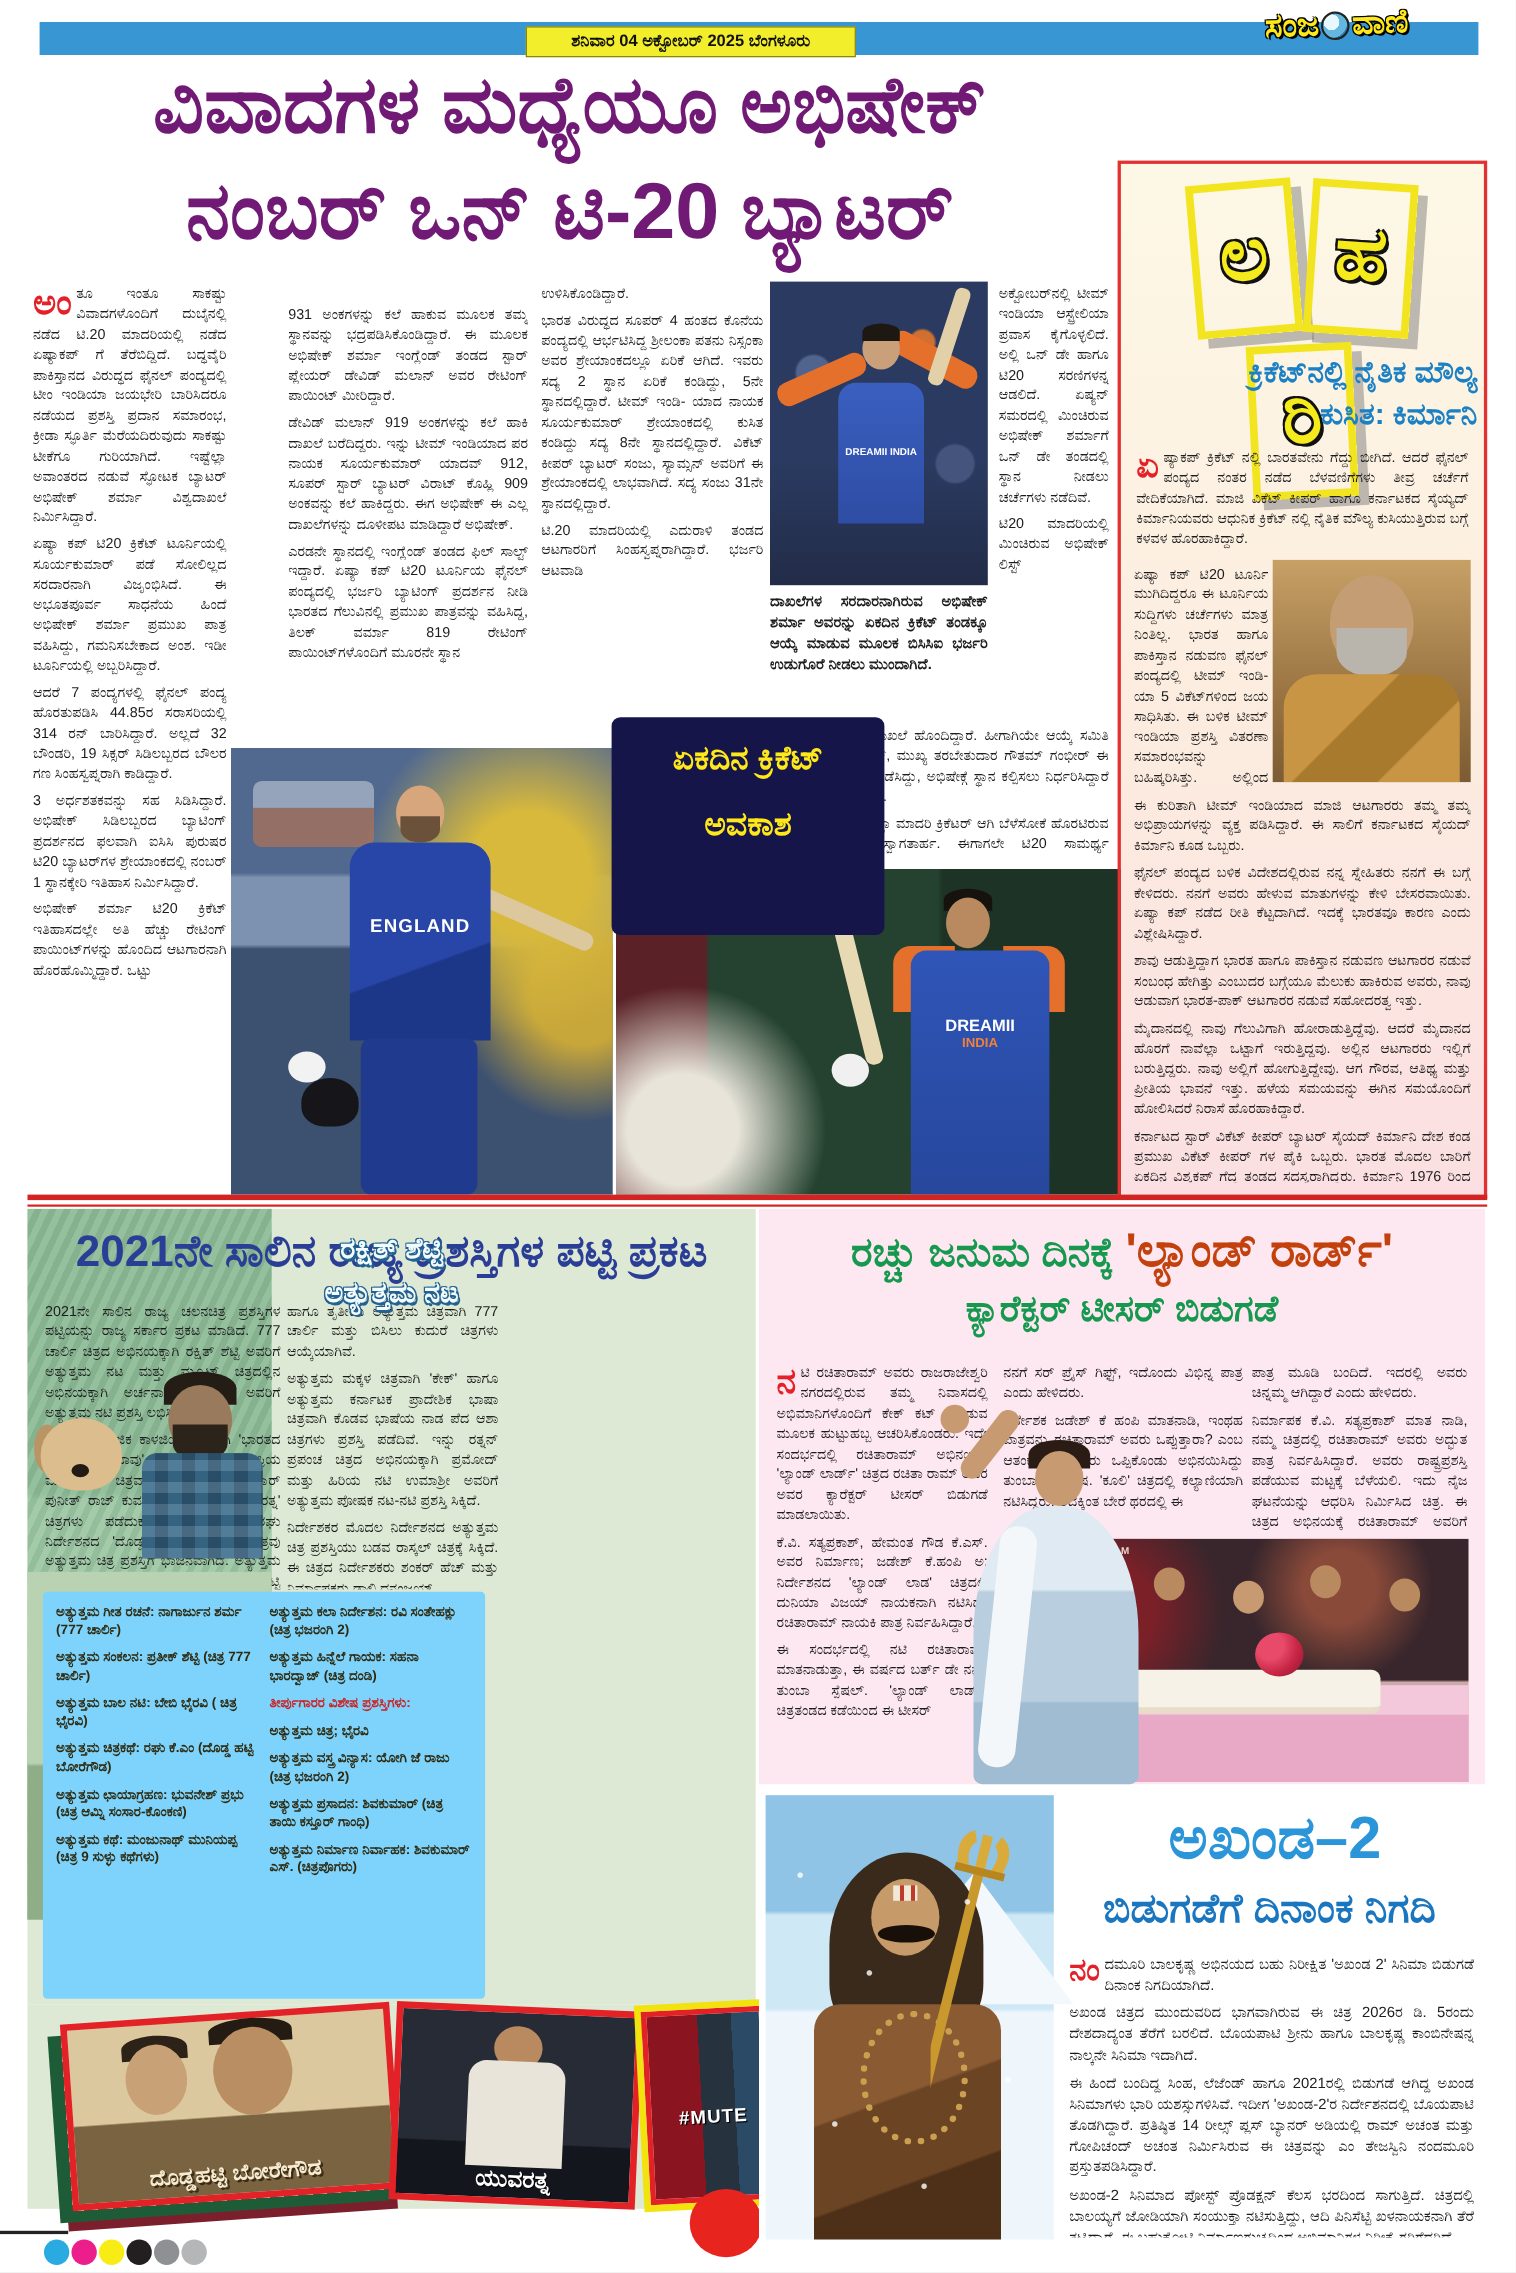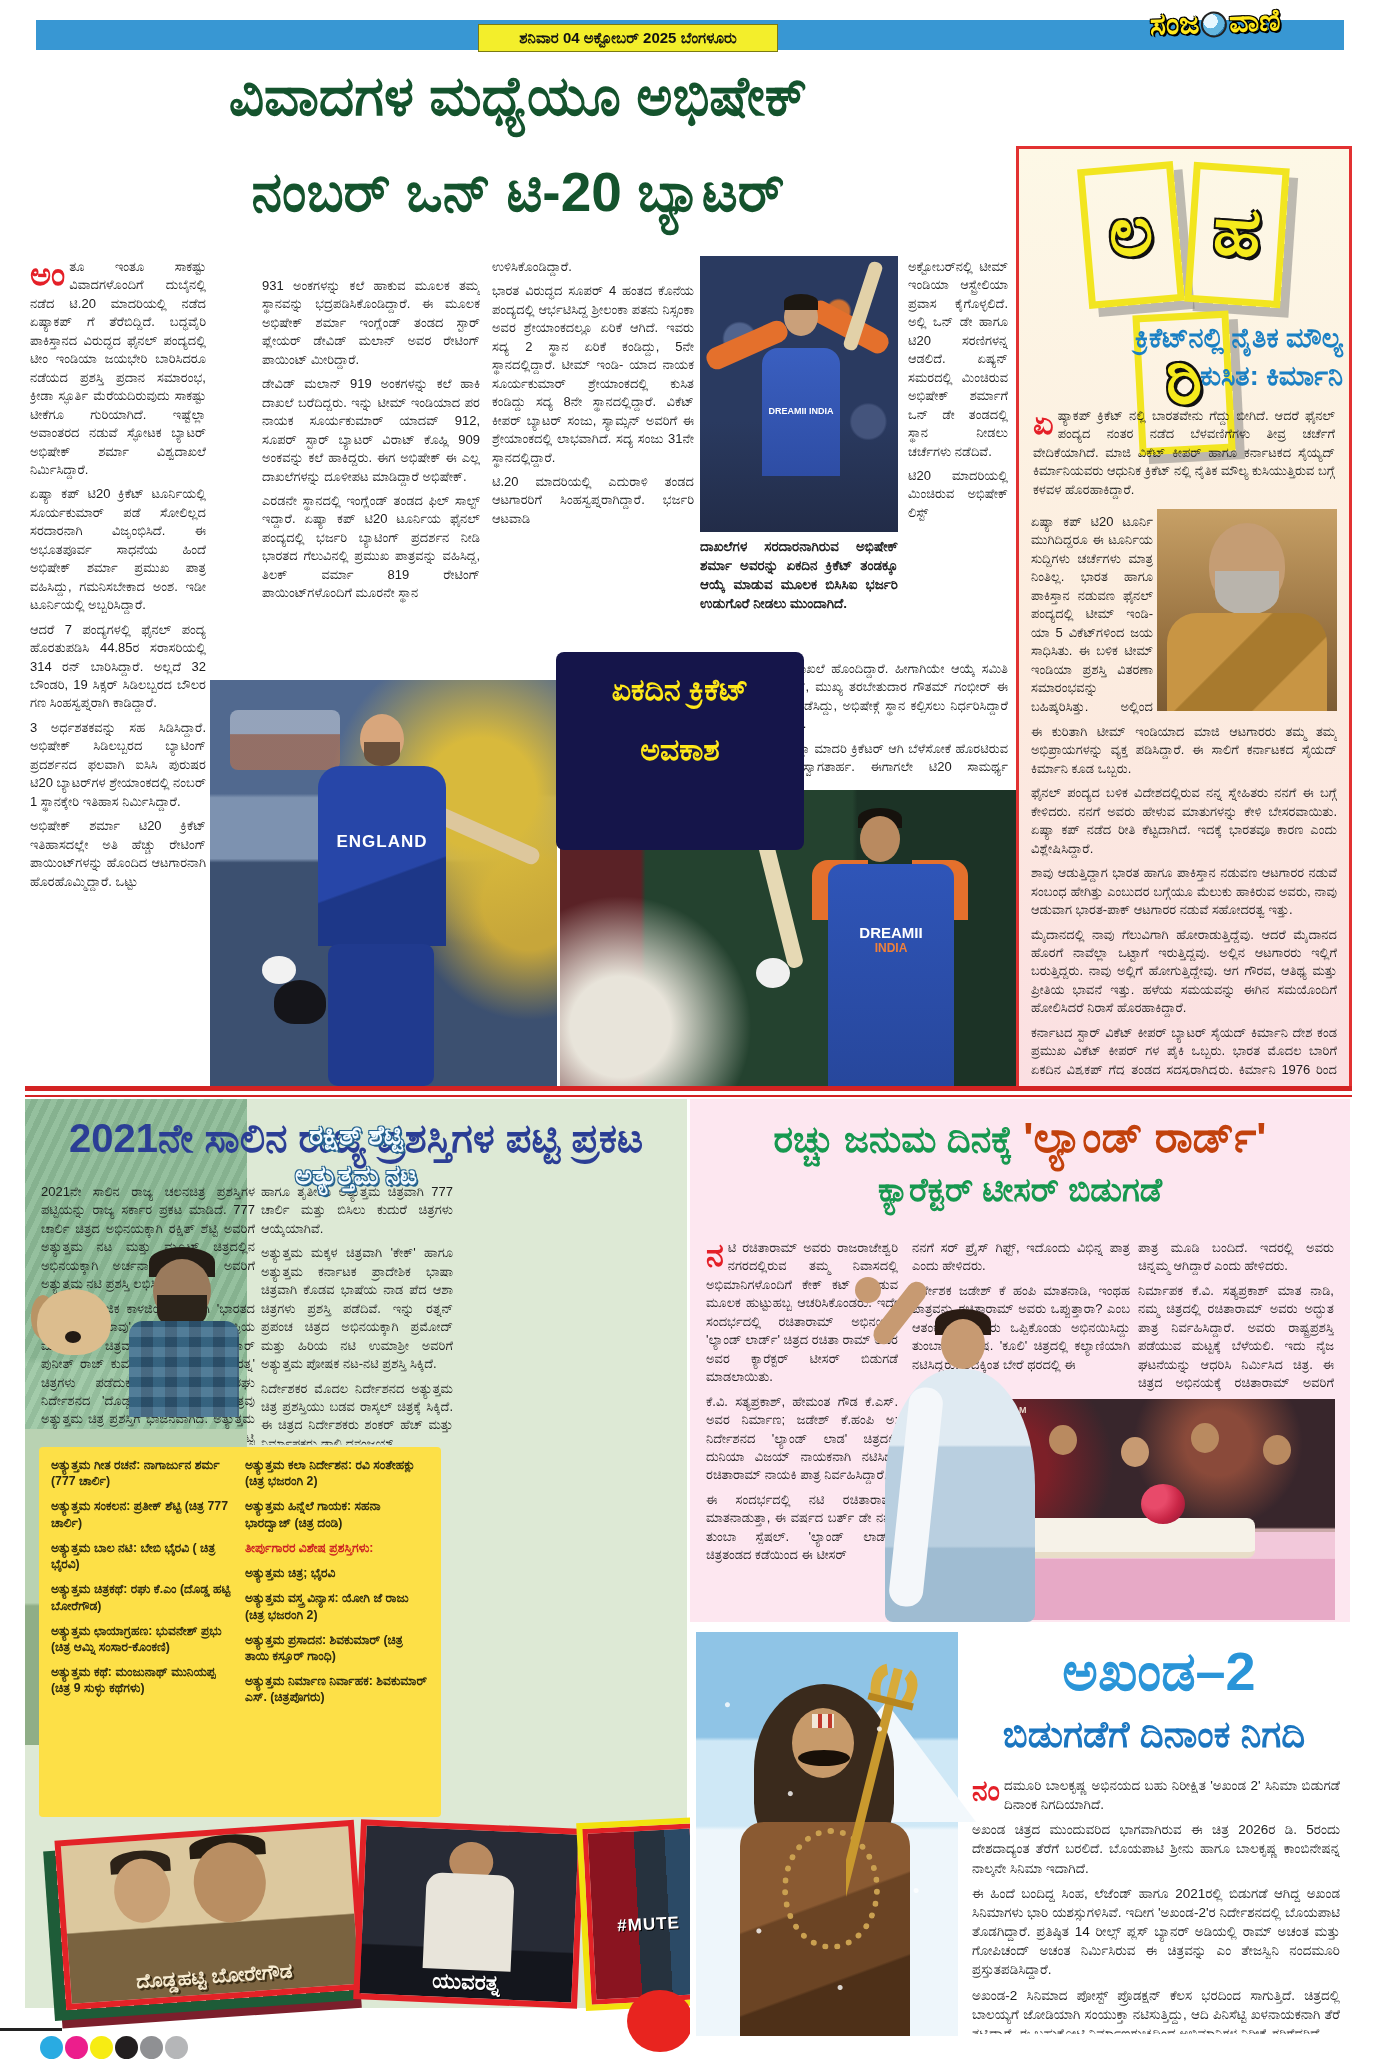--- a/index.html
+++ b/index.html
@@ -13,22 +13,22 @@
   #topbar{left:36px;top:20px;width:1308px;height:30px;background:#3897d3;}
   #datebox{left:478px;top:24px;width:298px;height:26px;background:#f3ee2b;border:1px solid #7a7a12;
            text-align:center;font-size:15px;font-weight:bold;line-height:26px;color:#111;}
   #logo{left:1150px;top:4px;width:210px;height:44px;transform:rotate(-2deg);white-space:nowrap;
         font-size:30px;font-weight:800;color:#ffe81a;
         text-shadow:2px 2px 0 #000,-1px -1px 0 #000,1px -1px 0 #000,-1px 1px 0 #000;}
   #logo .globe{display:inline-block;width:22px;height:22px;border-radius:50%;vertical-align:middle;
         background:radial-gradient(circle at 35% 35%,#e8f8ff 0 35%,#64b6e0 36% 70%,#2a7db0 71%);
         border:2px solid #222;margin:0 2px;}
   
-  .mainhead{left:18px;top:50px;width:1000px;text-align:center;color:#14532d;font-weight:800;
-            font-size:55px;line-height:92px;white-space:nowrap;}
+  .mainhead{left:18px;top:50px;width:1000px;text-align:center;color:#701a75;font-weight:800;
+            font-size:72px;line-height:92px;white-space:nowrap;}
   
   #kbox{left:1016px;top:146px;width:330px;height:938px;border:3px solid #e23131;
         background:linear-gradient(180deg,#fdf8e6 0%,#fcecdf 55%,#fbdfe2 100%);}
   .lahari-row{left:10px;top:12px;width:310px;height:150px;text-align:center;}
   .lbx{display:inline-block;width:82px;height:126px;border:7px solid #f2e520;margin:4px 5px;
        box-shadow:9px 9px 0 rgba(110,110,110,.45);font-size:68px;font-weight:800;color:#f5ea1c;
        line-height:118px;text-shadow:3px 3px 0 #111,-2px -2px 0 #111,2px -2px 0 #111,-2px 2px 0 #111;}
   .lbx.r1{transform:rotate(-5deg);} .lbx.r2{transform:rotate(4deg);} .lbx.r3{transform:rotate(-3deg);}
   .ktitle{left:10px;top:170px;width:314px;text-align:right;color:#1b80c4;font-weight:800;
           font-size:27px;line-height:38px;}
@@ -108,21 +108,21 @@
   .moto{position:absolute;left:0;top:330px;width:222px;height:316px;background:linear-gradient(180deg,#b9d2b2 0 55%,#8fae87 56%);}
   .moto .w1{position:absolute;left:16px;top:200px;width:62px;height:62px;border-radius:50%;background:#15181a;border:8px solid #4a4f52;box-sizing:border-box;}
   .moto .w2{position:absolute;left:158px;top:216px;width:48px;height:48px;border-radius:50%;background:#15181a;border:7px solid #4a4f52;box-sizing:border-box;}
   .moto .body{position:absolute;left:24px;top:170px;width:150px;height:38px;background:#1d2a24;border-radius:12px;transform:rotate(-4deg);}
   .moto .car{position:absolute;left:128px;top:150px;width:84px;height:60px;background:#22302a;border-radius:10px 16px 6px 6px;}
   .moto .dog2{position:absolute;left:150px;top:112px;width:44px;height:44px;border-radius:50%;background:#dcbd8e;}
   .moto .shade{position:absolute;left:156px;top:126px;width:32px;height:10px;background:#111;border-radius:4px;}
   .moto .rider{position:absolute;left:52px;top:84px;width:48px;height:54px;border-radius:12px;
       background:repeating-linear-gradient(90deg,#3a6b8a 0 9px,#2e5470 9px 18px);}
   .moto .rhelm{position:absolute;left:58px;top:52px;width:36px;height:34px;border-radius:50%;background:#1c2a4a;}
-  .ylist{left:14px;top:348px;width:402px;height:370px;background:#fde047;border-radius:4px;}
+  .ylist{left:14px;top:348px;width:402px;height:370px;background:#7dd3fc;border-radius:4px;}
   .ylist .c{position:absolute;top:10px;width:184px;font-size:12.3px;line-height:1.32;color:#2e2a10;font-weight:bold;}
   .ylist .c.l{left:12px;} .ylist .c.r{left:206px;}
   .ylist p{margin:0 0 9px 0;}
   .ylist .special{color:#cc2222;}
   
   #strip{left:25px;top:1822px;width:662px;height:186px;background:#dde9d5;}
   .poster{position:absolute;box-sizing:border-box;}
   .p1{left:35px;top:8px;width:300px;height:170px;transform:rotate(-4deg);border:6px solid #e32227;
       background:linear-gradient(180deg,#dcc89e 0 55%,#7a6340 56%);box-shadow:-12px 10px 0 #1e5c38,-5px 18px 0 #7c1f2c;}
   .p1 .f1{position:absolute;left:50px;top:18px;width:56px;height:64px;border-radius:50%;background:#c9a176;}

